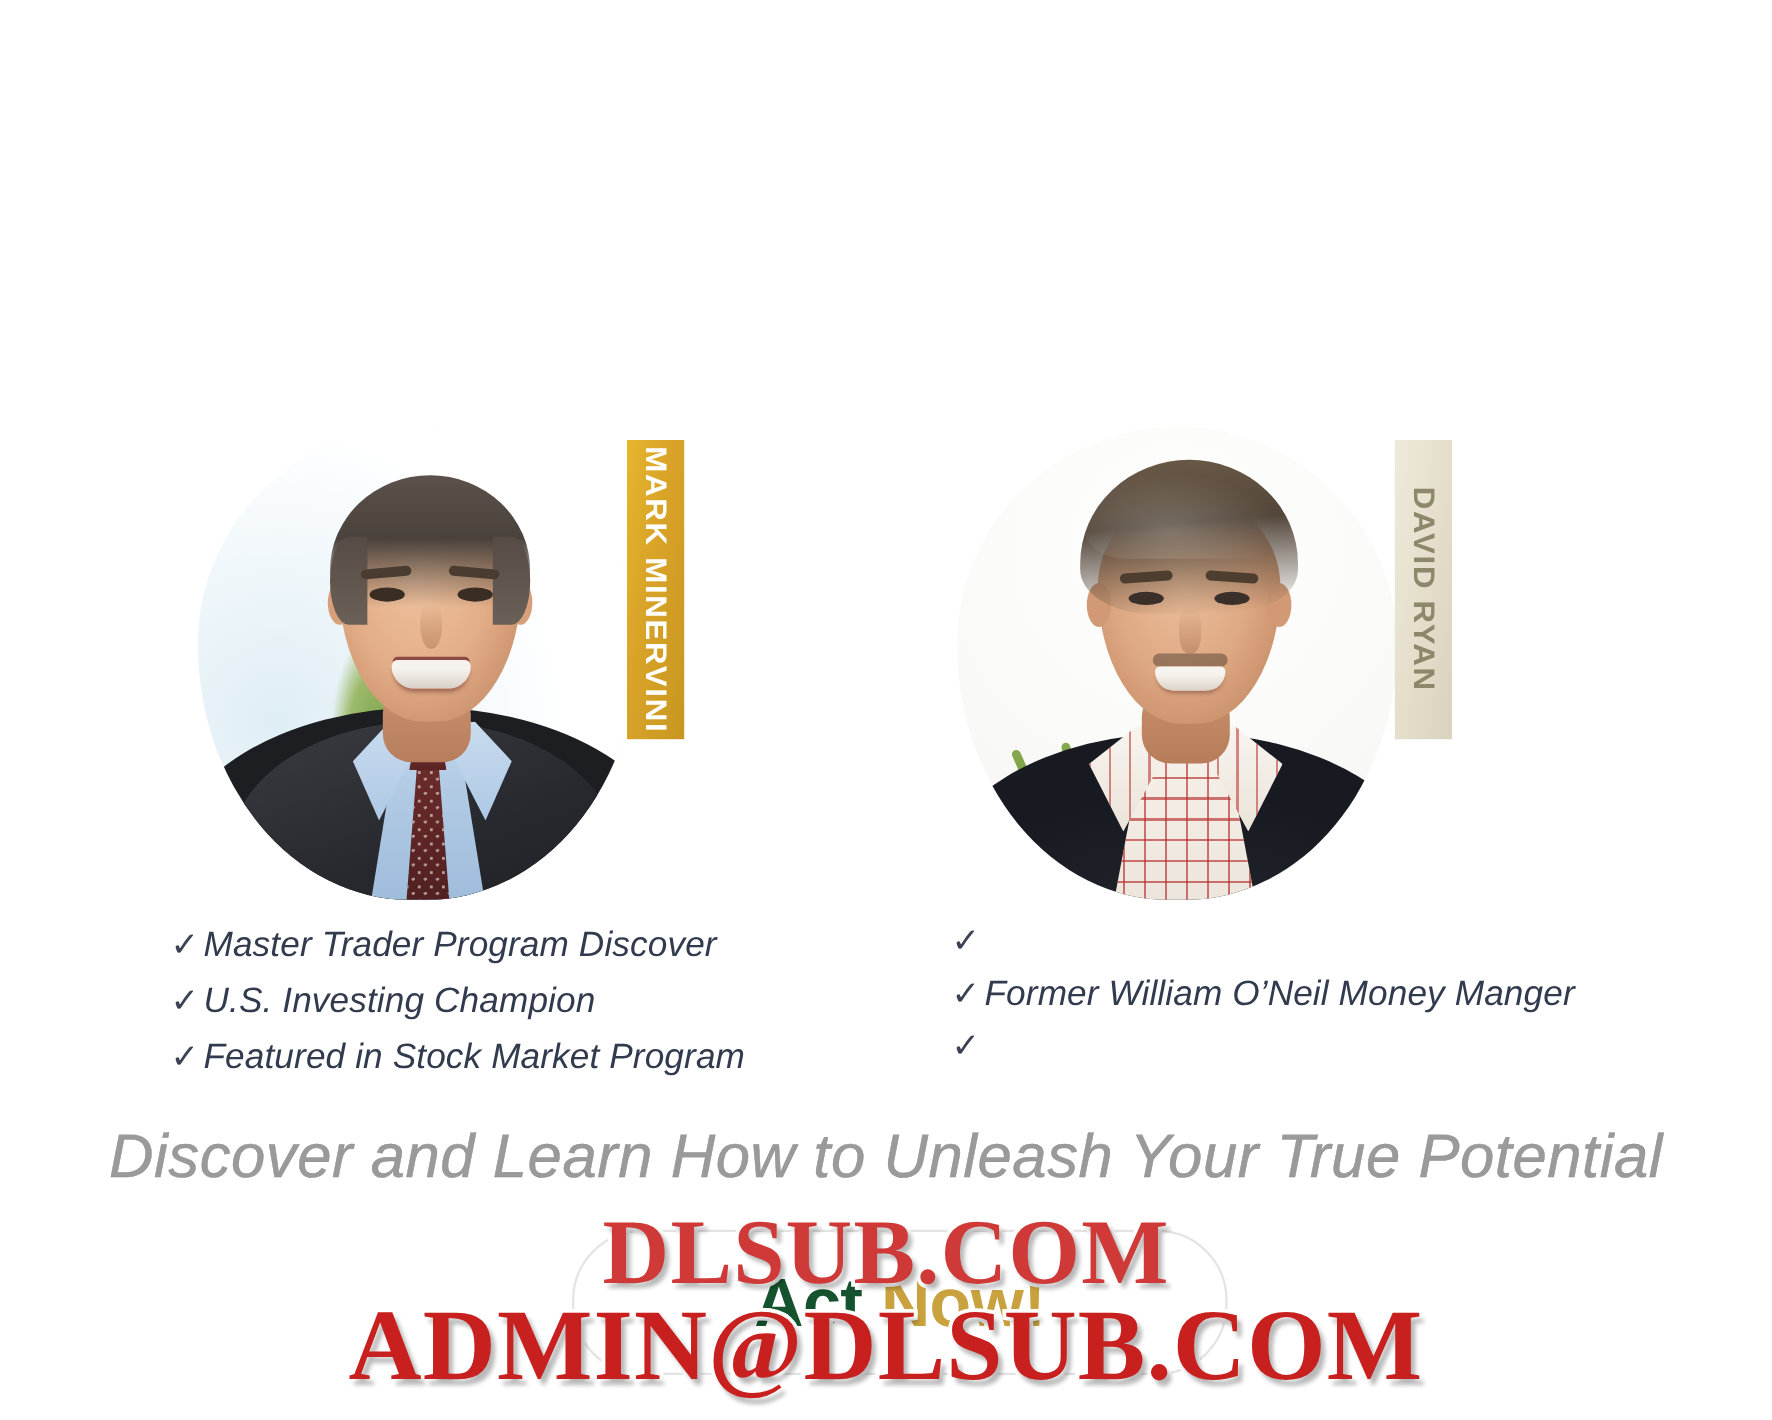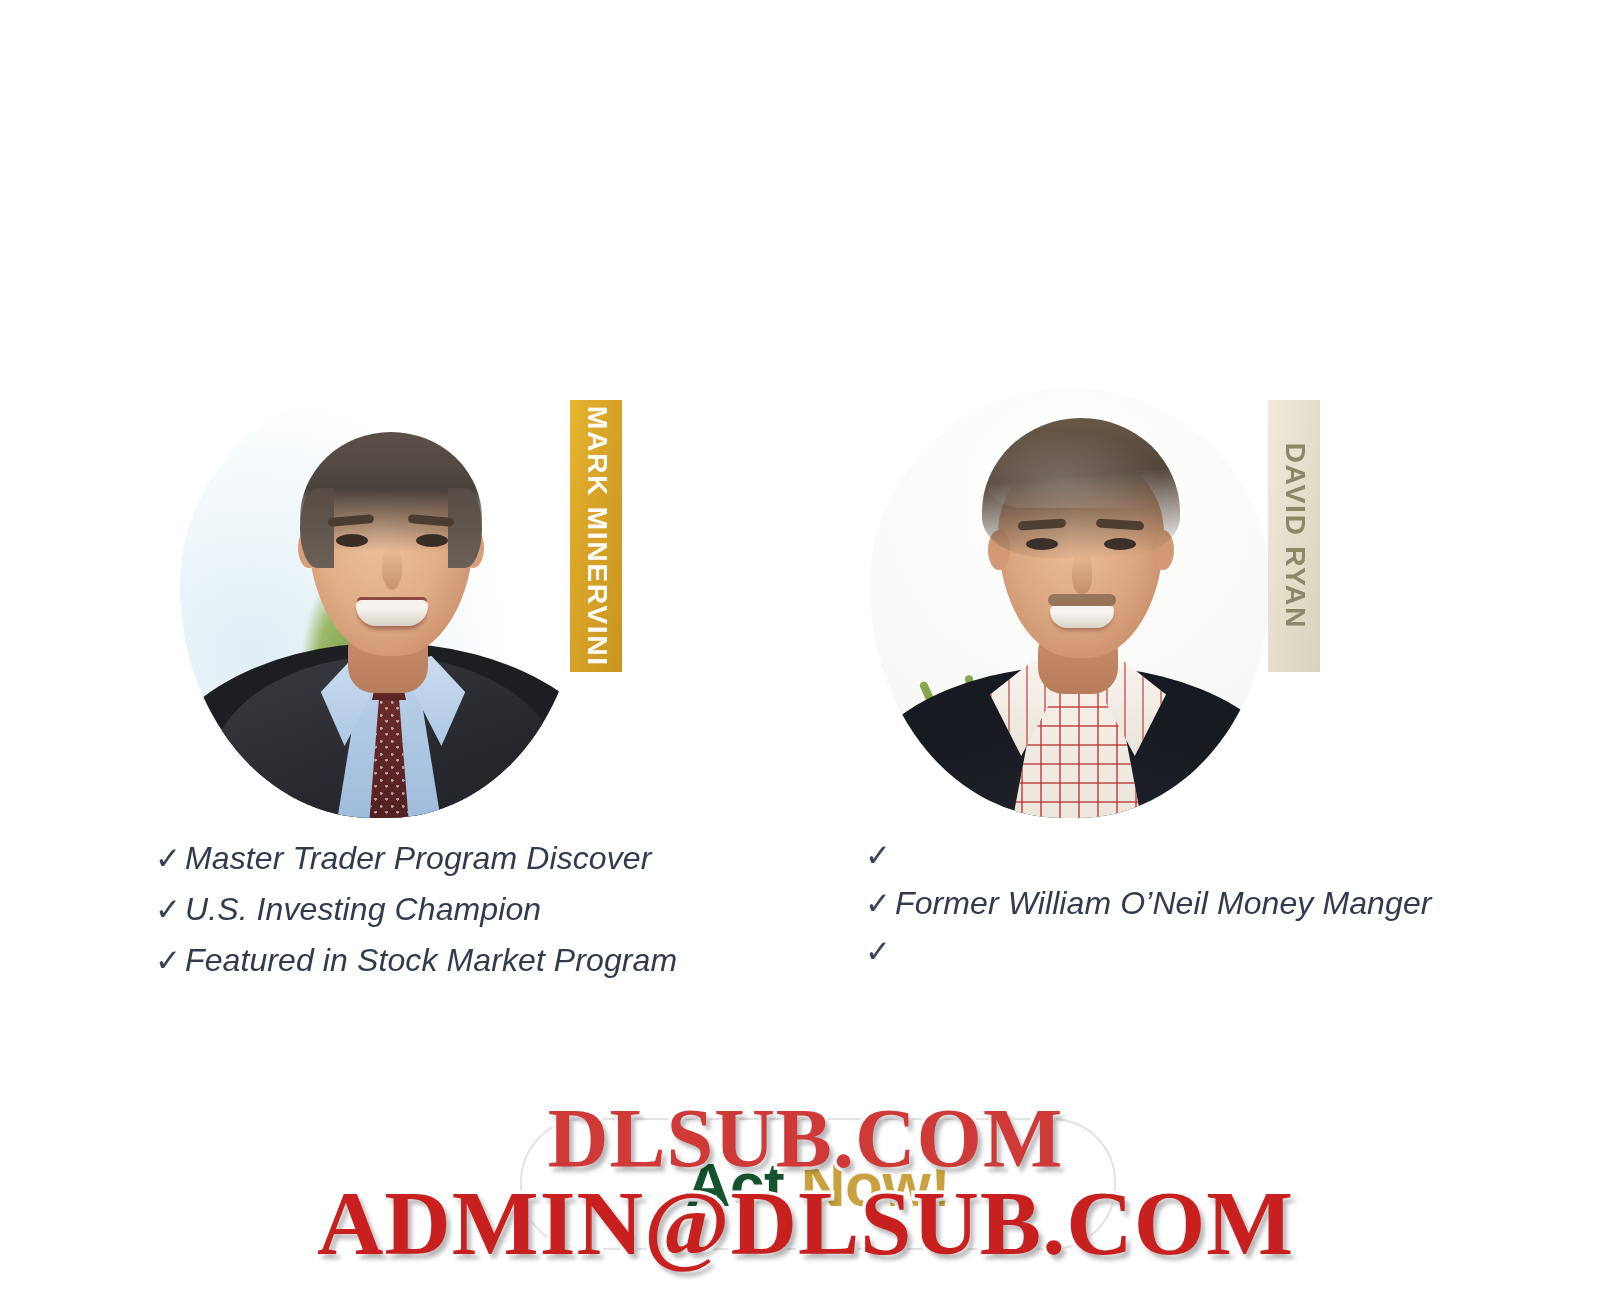--- a/index.html
+++ b/index.html
@@ -314,20 +314,21 @@
     </div>
     <div class="bullet">
       <span class="check">✓</span>
       <span class="bullet-text">Former William O’Neil Money Manger</span>
     </div>
     <div class="bullet">
       <span class="check">✓</span>
     </div>
   </div>
 
+  <div class="tagline">Discover and Learn How to Unleash Your True Potential</div>
 
   <div class="cta">
     <span class="cta-text"><span class="cta-a">Act </span><span class="cta-b">Now!</span></span>
   </div>
 
   <div class="wm wm1">DLSUB.COM</div>
   <div class="wm wm2">ADMIN@DLSUB.COM</div>
 
 </div>
 

